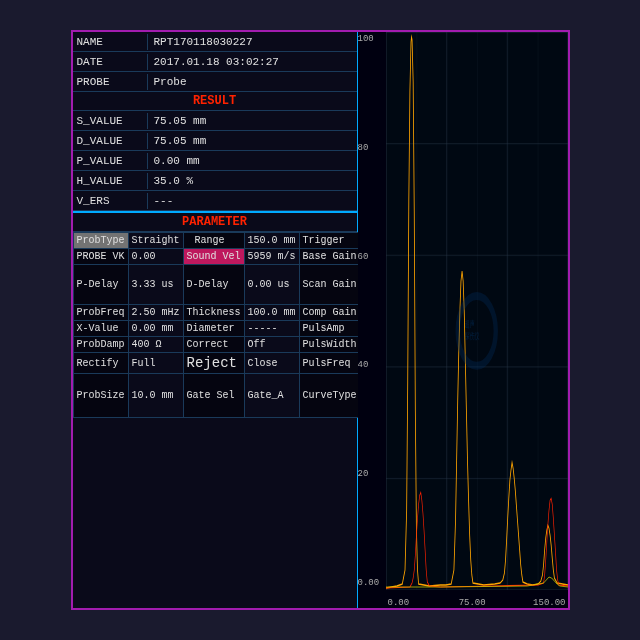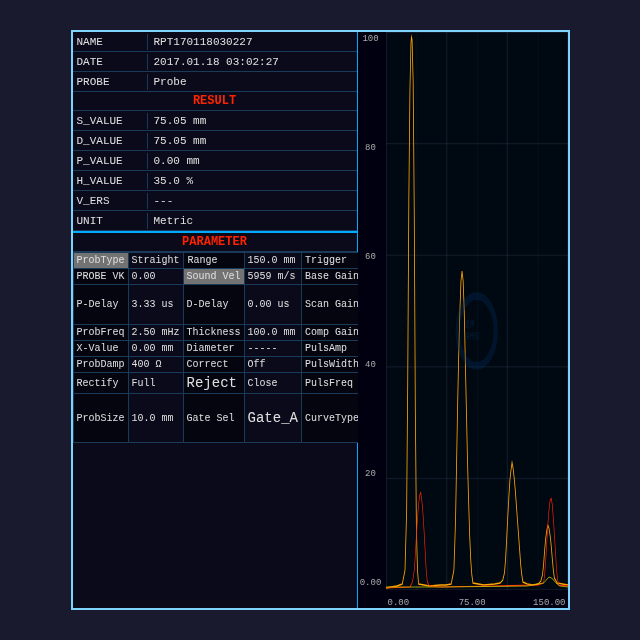--- a/index.html
+++ b/index.html
@@ -9,21 +9,21 @@
       background: #1a1a2e;
       display: flex;
       align-items: center;
       justify-content: center;
       font-family: 'Courier New', monospace;
     }
     .main-container {
       width: 499px;
       height: 580px;
       background: #0a0a1a;
-      border: 2px solid #7dd3fc;
+      border: 2px solid #a21caf;
       display: flex;
       flex-direction: row;
     }
     
     .left-panel {
       width: 285px;
       border-right: 1px solid #00aaff;
       display: flex;
       flex-direction: column;
       font-size: 11px;
@@ -104,21 +104,21 @@
       top: 0;
       bottom: 18px;
       width: 28px;
       display: flex;
       flex-direction: column;
       justify-content: space-between;
       font-size: 9px;
       color: #aaa;
       padding: 2px 0;
     }
-    .y-label { text-align: center; padding-right: 2px; }
+    .y-label { text-align: left; padding-right: 2px; }
     .x-labels {
       position: absolute;
       bottom: 0;
       left: 28px;
       right: 0;
       height: 18px;
       display: flex;
       justify-content: space-between;
       font-size: 9px;
       color: #aaa;
@@ -181,43 +181,39 @@
         <span class="info-value">0.00 mm</span>
       </div>
       <div class="info-row">
         <span class="info-label">H_VALUE</span>
         <span class="info-value">35.0 %</span>
       </div>
       <div class="info-row">
         <span class="info-label">V_ERS</span>
         <span class="info-value">---</span>
       </div>
-      <div class="info-row">
-        <span class="info-label">UNIT</span>
-        <span class="info-value">Metric</span>
-      </div>
     </div>
     <div class="param-section">
       <div class="param-header">PARAMETER</div>
       <table class="param-table">
         <tbody id="param-tbody">
             <tr>
               <td style="background: #737373; color: rgb(224, 224, 224); font-size: 10px; padding: 2px 3px; border: 1px solid rgb(26, 58, 90);">ProbType</td>
               <td style="color: rgb(224, 224, 224); font-size: 10px; padding: 2px 3px; border: 1px solid rgb(26, 58, 90);">Straight</td>
-              <td style="background: rgb(5, 5, 16); color: rgb(224, 224, 224); font-size: 10px; padding: 2px 4px; border: 1px solid rgb(26, 58, 90);">Range</td>
+              <td style="background: rgb(5, 5, 16); color: rgb(224, 224, 224); font-size: 10px; padding: 2px 11px; border: 1px solid rgb(26, 58, 90);">Range</td>
               <td style="color: rgb(224, 224, 224); font-size: 10px; padding: 2px 3px; border: 1px solid rgb(26, 58, 90);">150.0 mm</td>
               <td style="background: rgb(5, 5, 16); color: rgb(224, 224, 224); font-size: 10px; padding: 2px 3px; border: 1px solid rgb(26, 58, 90);">Trigger</td>
               <td style="color: rgb(224, 224, 224); font-size: 10px; padding: 2px 3px; border: 1px solid rgb(26, 58, 90);">Peak</td>
               <td style="background: rgb(5, 5, 16); color: rgb(224, 224, 224); font-size: 10px; padding: 2px 3px; border: 1px solid rgb(26, 58, 90);">Strandard</td>
               <td style="color: rgb(224, 224, 224); font-size: 10px; padding: 2px 3px; border: 1px solid rgb(26, 58, 90);">-----</td>
             </tr>
             <tr>
               <td style="background: rgb(5, 5, 16); color: rgb(224, 224, 224); font-size: 10px; padding: 2px 3px; border: 1px solid rgb(26, 58, 90);">PROBE VK</td>
               <td style="color: rgb(224, 224, 224); font-size: 10px; padding: 2px 3px; border: 1px solid rgb(26, 58, 90);">0.00</td>
-              <td style="background: #737373; color: rgb(224, 224, 224); font-size: 10px; padding: 2px 3px; border: 1px solid rgb(26, 58, 90); margin-left: 8px;">Sound Vel</td>
+              <td style="background: #be185d; color: rgb(224, 224, 224); font-size: 10px; padding: 2px 3px; border: 1px solid rgb(26, 58, 90); margin-left: 8px;">Sound Vel</td>
               <td style="color: rgb(224, 224, 224); font-size: 10px; padding: 2px 3px; border: 1px solid rgb(26, 58, 90);">5959 m/s</td>
               <td style="background: rgb(5, 5, 16); color: rgb(224, 224, 224); font-size: 10px; padding: 2px 3px; border: 1px solid rgb(26, 58, 90);">Base Gain</td>
               <td style="color: rgb(224, 224, 224); font-size: 10px; padding: 2px 3px; border: 1px solid rgb(26, 58, 90);">20.0 dB</td>
               <td style="background: rgb(5, 5, 16); color: rgb(224, 224, 224); font-size: 10px; padding: 2px 3px; border: 1px solid rgb(26, 58, 90);">ERS-REF</td>
               <td style="color: rgb(224, 224, 224); font-size: 10px; padding: 2px 3px; border: 1px solid rgb(26, 58, 90);">-----</td>
             </tr>
             <tr>
               <td style="background: rgb(5, 5, 16); color: rgb(224, 224, 224); font-size: 10px; padding: 2px 3px; border: 1px solid rgb(26, 58, 90);">P-Delay</td>
               <td style="color: rgb(224, 224, 224); font-size: 10px; padding: 14px 3px; border: 1px solid rgb(26, 58, 90);">3.33 us</td>
               <td style="background: rgb(5, 5, 16); color: rgb(224, 224, 224); font-size: 10px; padding: 2px 3px; border: 1px solid rgb(26, 58, 90);">D-Delay</td>
@@ -264,21 +260,21 @@
               <td style="color: rgb(224, 224, 224); font-size: 10px; padding: 2px 3px; border: 1px solid rgb(26, 58, 90);">Close</td>
               <td style="background: rgb(5, 5, 16); color: rgb(224, 224, 224); font-size: 10px; padding: 2px 3px; border: 1px solid rgb(26, 58, 90);">PulsFreq</td>
               <td style="color: rgb(224, 224, 224); font-size: 10px; padding: 2px 3px; border: 1px solid rgb(26, 58, 90);">200 Hz</td>
               <td style="background: rgb(5, 5, 16); color: rgb(224, 224, 224); font-size: 10px; padding: 2px 3px; border: 1px solid rgb(26, 58, 90);"></td>
               <td style="color: rgb(224, 224, 224); font-size: 10px; padding: 2px 3px; border: 1px solid rgb(26, 58, 90);"></td>
             </tr>
             <tr>
               <td style="background: rgb(5, 5, 16); color: rgb(224, 224, 224); font-size: 10px; padding: 2px 3px; border: 1px solid rgb(26, 58, 90);">ProbSize</td>
               <td style="color: rgb(224, 224, 224); font-size: 10px; padding: 2px 3px; border: 1px solid rgb(26, 58, 90);">10.0 mm</td>
               <td style="background: rgb(5, 5, 16); color: rgb(224, 224, 224); font-size: 10px; padding: 2px 3px; border: 1px solid rgb(26, 58, 90);">Gate Sel</td>
-              <td style="color: rgb(224, 224, 224); font-size: 14px; padding: 16px 3px; border: 1px solid rgb(26, 58, 90); margin-left: 28px;">Gate_A</td>
+              <td style="color: rgb(224, 224, 224); font-size: 10px; padding: 16px 3px; border: 1px solid rgb(26, 58, 90); margin-left: 28px;">Gate_A</td>
               <td style="background: rgb(5, 5, 16); color: rgb(224, 224, 224); font-size: 10px; padding: 2px 3px; border: 1px solid rgb(26, 58, 90);">CurveType</td>
               <td style="color: rgb(224, 224, 224); font-size: 10px; padding: 2px 3px; border: 1px solid rgb(26, 58, 90);">-----</td>
               <td style="background: rgb(5, 5, 16); color: rgb(224, 224, 224); font-size: 10px; padding: 2px 3px; border: 1px solid rgb(26, 58, 90);"></td>
               <td style="color: rgb(224, 224, 224); font-size: 10px; padding: 2px 3px; border: 1px solid rgb(26, 58, 90);"></td>
             </tr>
           </tbody>
       </table>
     </div>
   </div>
 

